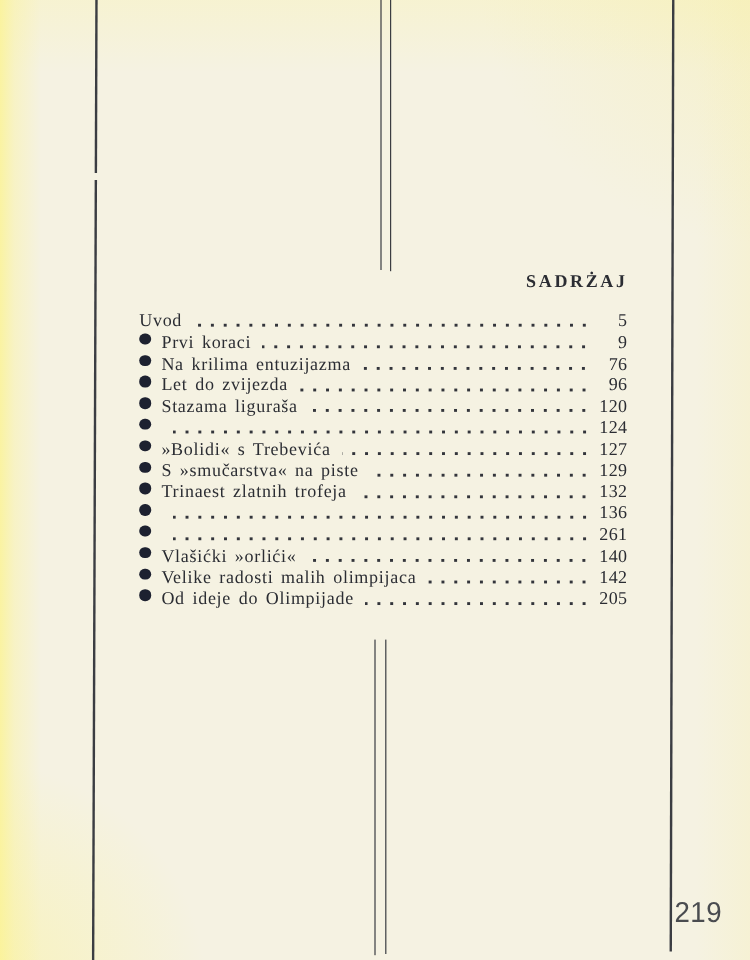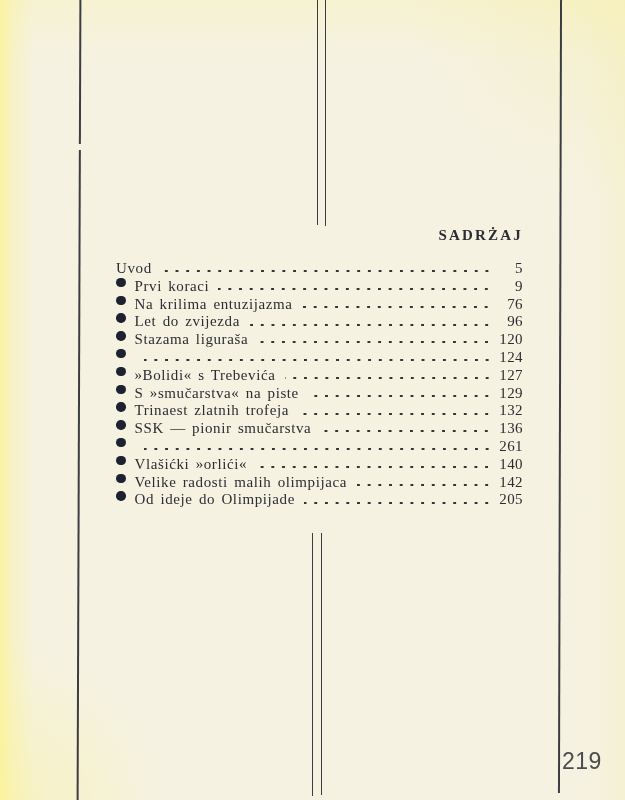--- a/index.html
+++ b/index.html
@@ -127,21 +127,20 @@
     <span class="pageno">129</span>
   </div>
       <div class="row">
     <span class="marker"></span>
     <span class="label">Trinaest zlatnih trofeja</span>
     <span class="leader"></span>
     <span class="pageno">132</span>
   </div>
       <div class="row">
     <span class="marker"></span>
-    <span class="label">SSK — pionir smučarstva</span>
     <span class="leader"></span>
     <span class="pageno">136</span>
   </div>
       <div class="row">
     <span class="marker"></span>
     <span class="leader"></span>
     <span class="pageno">261</span>
   </div>
       <div class="row">
     <span class="marker"></span>

